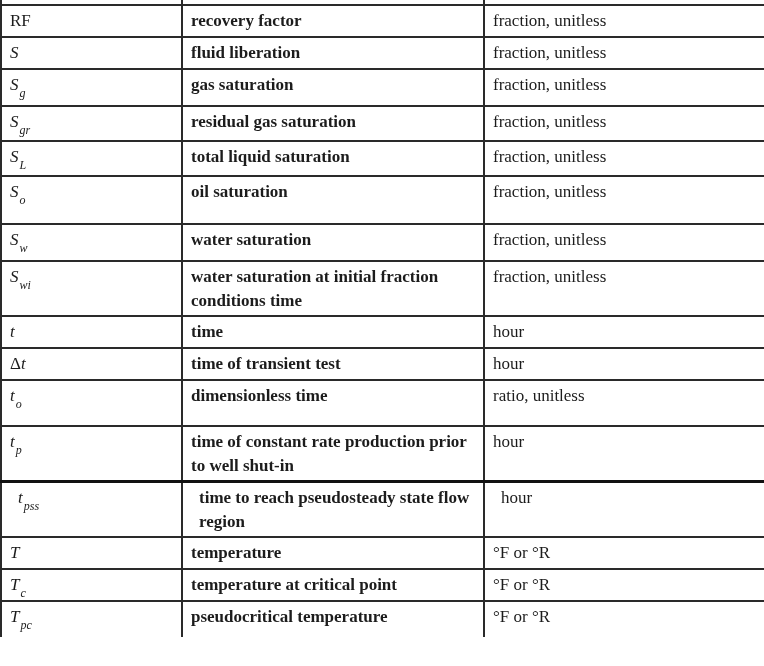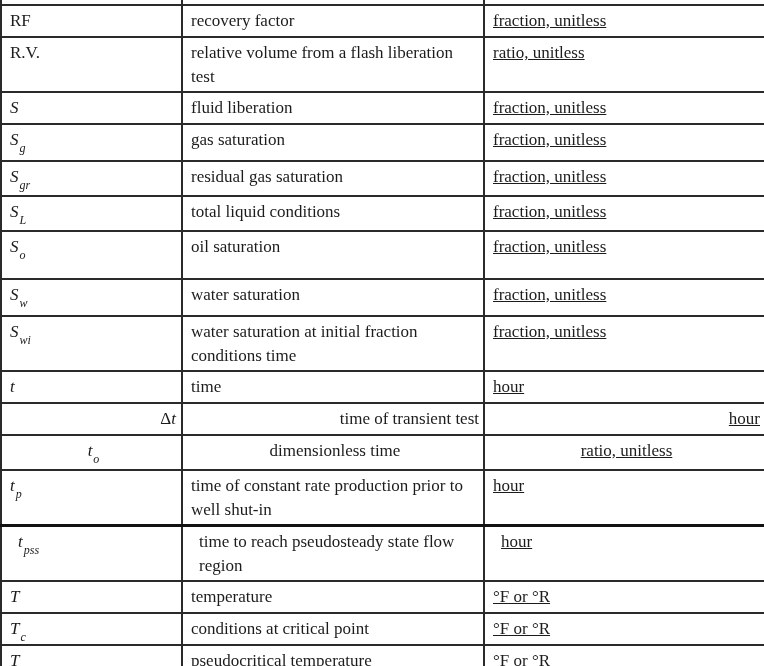--- a/index.html
+++ b/index.html
@@ -35,22 +35,22 @@
     height: 4px;
   }
   tr.thick-top td {
     border-top: 3px solid #111111;
     padding-left: 16px;
   }
   tr:last-child td {
     border-bottom: none;
   }
   td.c-sym  { width: 181px; }
-  td.c-desc { width: 302px; padding-left: 9px; }
-  td.c-unit { width: 281px; padding-left: 9px; text-decoration: underline; }
+  td.c-desc { width: 302px; padding-left: 9px; font-weight: bold; }
+  td.c-unit { width: 281px; padding-left: 9px; }
   .sym-pre {
     font-style: normal;
   }
   .sym-base {
     font-style: italic;
   }
   .sym-sub {
     font-style: italic;
     font-size: 12px;
     position: relative;
@@ -72,43 +72,38 @@
       <tr class="partial">
         <td class="c-sym"></td>
         <td class="c-desc"></td>
         <td class="c-unit"></td>
       </tr>
     <tr style="height: 26px;">
     <td class="c-sym"><span class="sym-pre">RF</span><span class="sym-base"></span><span class="sym-sub"></span></td>
     <td class="c-desc"><span>recovery factor</span></td>
     <td class="c-unit"><span>fraction, unitless</span></td>
   </tr>
-        <tr style="height: 51px;">
-    <td class="c-sym"><span class="sym-pre">R.V.</span><span class="sym-base"></span><span class="sym-sub"></span></td>
-    <td class="c-desc"><span>relative volume from a flash liberation test</span></td>
-    <td class="c-unit"><span>ratio, unitless</span></td>
-  </tr>
         <tr style="height: 28px;">
     <td class="c-sym"><span class="sym-pre"></span><span class="sym-base">S</span><span class="sym-sub"></span></td>
     <td class="c-desc"><span>fluid liberation</span></td>
     <td class="c-unit"><span>fraction, unitless</span></td>
   </tr>
         <tr style="height: 37px; margin-left: 32px;">
     <td class="c-sym"><span class="sym-pre"></span><span class="sym-base">S</span><span class="sym-sub">g</span></td>
     <td class="c-desc"><span>gas saturation</span></td>
     <td class="c-unit"><span>fraction, unitless</span></td>
   </tr>
         <tr style="height: 35px;">
     <td class="c-sym"><span class="sym-pre"></span><span class="sym-base">S</span><span class="sym-sub">gr</span></td>
     <td class="c-desc"><span>residual gas saturation</span></td>
     <td class="c-unit"><span>fraction, unitless</span></td>
   </tr>
         <tr style="height: 35px;">
     <td class="c-sym"><span class="sym-pre"></span><span class="sym-base">S</span><span class="sym-sub">L</span></td>
-    <td class="c-desc"><span>total liquid conditions</span></td>
+    <td class="c-desc"><span>total liquid saturation</span></td>
     <td class="c-unit"><span>fraction, unitless</span></td>
   </tr>
         <tr style="height: 48px;">
     <td class="c-sym"><span class="sym-pre"></span><span class="sym-base">S</span><span class="sym-sub">o</span></td>
     <td class="c-desc"><span>oil saturation</span></td>
     <td class="c-unit"><span>fraction, unitless</span></td>
   </tr>
         <tr style="height: 37px; padding-left: 19px;">
     <td class="c-sym"><span class="sym-pre"></span><span class="sym-base">S</span><span class="sym-sub">w</span></td>
     <td class="c-desc"><span>water saturation</span></td>
@@ -117,26 +112,26 @@
         <tr style="height: 53px; margin-top: 28px;">
     <td class="c-sym"><span class="sym-pre"></span><span class="sym-base">S</span><span class="sym-sub">wi</span></td>
     <td class="c-desc"><span>water saturation at initial fraction conditions time</span></td>
     <td class="c-unit"><span>fraction, unitless</span></td>
   </tr>
         <tr style="height: 27px;">
     <td class="c-sym"><span class="sym-pre"></span><span class="sym-base">t</span><span class="sym-sub"></span></td>
     <td class="c-desc"><span>time</span></td>
     <td class="c-unit"><span>hour</span></td>
   </tr>
-        <tr style="height: 28px; text-align: right;">
+        <tr style="height: 28px;">
     <td class="c-sym"><span class="sym-pre">Δ</span><span class="sym-base">t</span><span class="sym-sub"></span></td>
     <td class="c-desc"><span>time of transient test</span></td>
     <td class="c-unit"><span>hour</span></td>
   </tr>
-        <tr style="height: 35px; text-align: center;">
+        <tr style="height: 46px;">
     <td class="c-sym"><span class="sym-pre"></span><span class="sym-base">t</span><span class="sym-sub">o</span></td>
     <td class="c-desc"><span>dimensionless time</span></td>
     <td class="c-unit"><span>ratio, unitless</span></td>
   </tr>
         <tr style="height: 48px;">
     <td class="c-sym"><span class="sym-pre"></span><span class="sym-base">t</span><span class="sym-sub">p</span></td>
     <td class="c-desc"><span>time of constant rate production prior to well shut-in</span></td>
     <td class="c-unit"><span>hour</span></td>
   </tr>
         <tr class="thick-top" style="height: 46px;">
@@ -144,21 +139,21 @@
     <td class="c-desc"><span>time to reach pseudosteady state flow region</span></td>
     <td class="c-unit"><span>hour</span></td>
   </tr>
         <tr style="height: 27px;">
     <td class="c-sym"><span class="sym-pre"></span><span class="sym-base">T</span><span class="sym-sub"></span></td>
     <td class="c-desc"><span>temperature</span></td>
     <td class="c-unit"><span>°F or °R</span></td>
   </tr>
         <tr style="height: 30px;">
     <td class="c-sym"><span class="sym-pre"></span><span class="sym-base">T</span><span class="sym-sub">c</span></td>
-    <td class="c-desc"><span>conditions at critical point</span></td>
+    <td class="c-desc"><span>temperature at critical point</span></td>
     <td class="c-unit"><span>°F or °R</span></td>
   </tr>
         <tr style="height: 36px;">
     <td class="c-sym"><span class="sym-pre"></span><span class="sym-base">T</span><span class="sym-sub">pc</span></td>
     <td class="c-desc"><span>pseudocritical temperature</span></td>
     <td class="c-unit"><span>°F or °R</span></td>
   </tr>
       </tbody>
   </table>
 </div>

